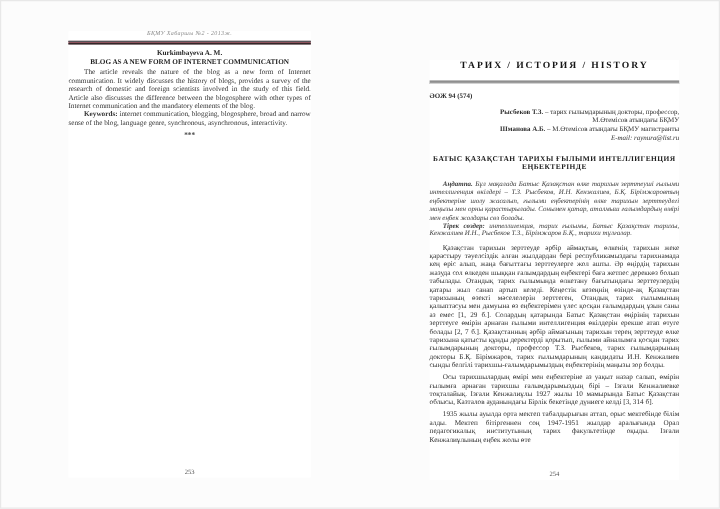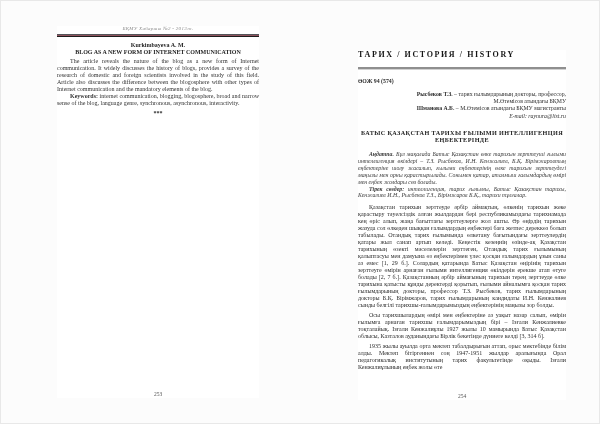--- a/index.html
+++ b/index.html
@@ -49,21 +49,21 @@
     color:#333;
   }
   .page-num {
     position:absolute; bottom:1px; left:0; right:0;
     text-align:center; font-size:5.5px; color:#555;
   }
 
   
   .page-right { left:358px; top:50px; width:208px; height:350px; }
   .section-heading {
-    text-align:left; font-weight:bold; font-size:8px; line-height:10px;
+    text-align:center; font-weight:bold; font-size:8px; line-height:10px;
     letter-spacing:1.6px; color:#161616;
   }
   .section-rule {
     margin-top:7px; height:2px; background:#8f8f8f; border-bottom:1px solid #d2d2d2;
   }
   .udc {
     margin-top:8px; font-weight:bold; font-size:5.8px; color:#2a2a2a;
   }
   .authors {
     margin-top:7px; text-align:right; font-size:5.8px; line-height:7.2px; color:#2e2e2e;

